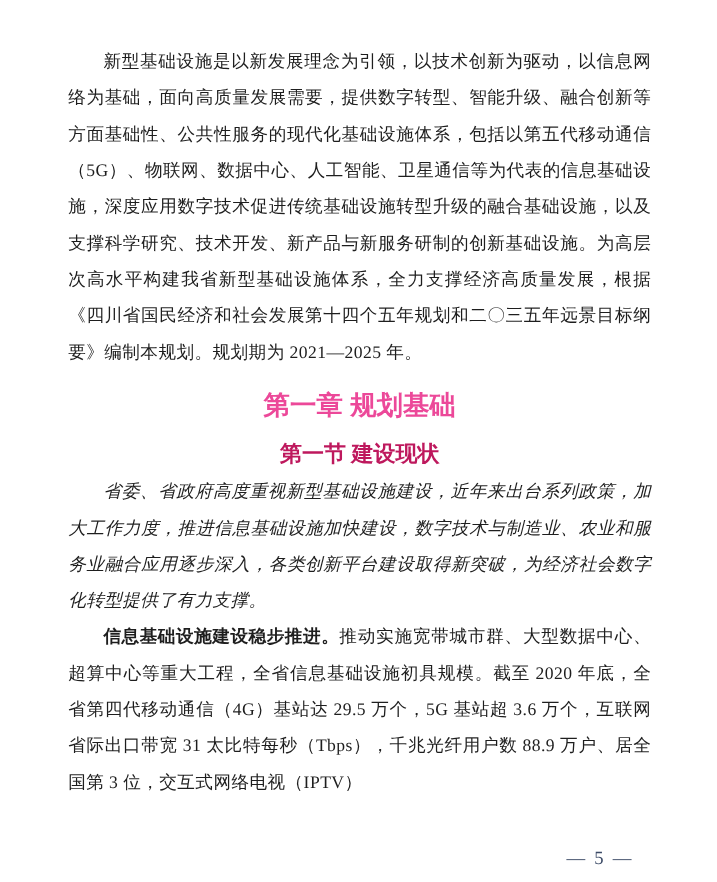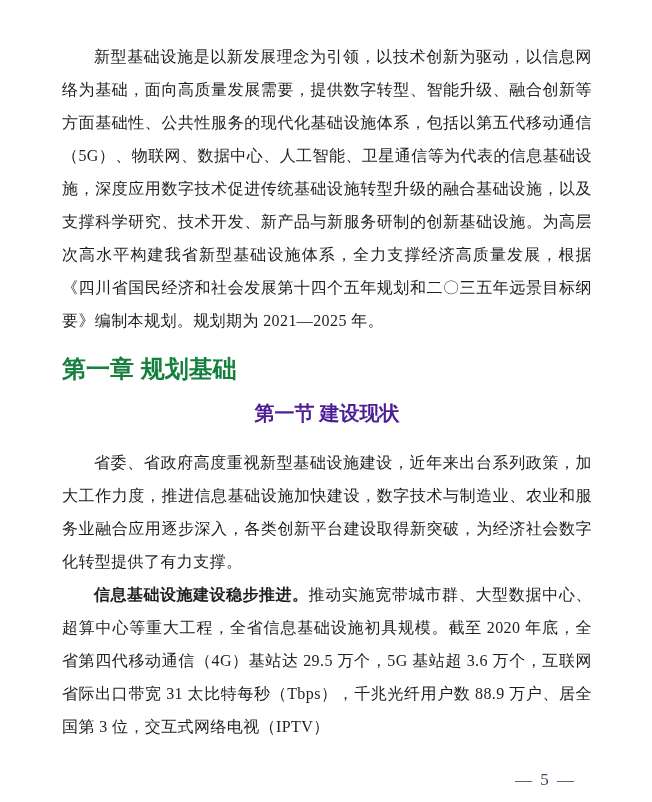--- a/index.html
+++ b/index.html
@@ -28,37 +28,39 @@
     margin: 0;
     font-size: 16px;
     line-height: 33px;
     text-align: justify;
     text-justify: inter-ideograph;
     text-indent: 2em;
     letter-spacing: 0.4px;
   }
   .chapter-heading {
     margin: 15px 0 0 0;
+    text-align: center;
     font-family: "Liberation Sans", "DejaVu Sans", sans-serif;
     font-weight: bold;
     font-size: 24px;
     line-height: 34px;
-    color: #15803d;
+    color: #ec4899;
   }
   .section-heading {
     margin: 13px 0 0 0;
     text-align: center;
     font-family: "Liberation Serif", "DejaVu Serif", serif;
     font-weight: bold;
     font-size: 20px;
     line-height: 28px;
-    color: #4c1d95;
+    color: #be185d;
   }
   .para-status {
-    margin-top: 19px;
+    margin-top: 4px;
+    font-style: italic;
   }
   .lead-bold {
     font-weight: bold;
     font-family: Liberation Serif, serif;
     letter-spacing: 0.2px;
   }
   .page-number {
     position: absolute;
     top: 770px;
     right: 76px;

